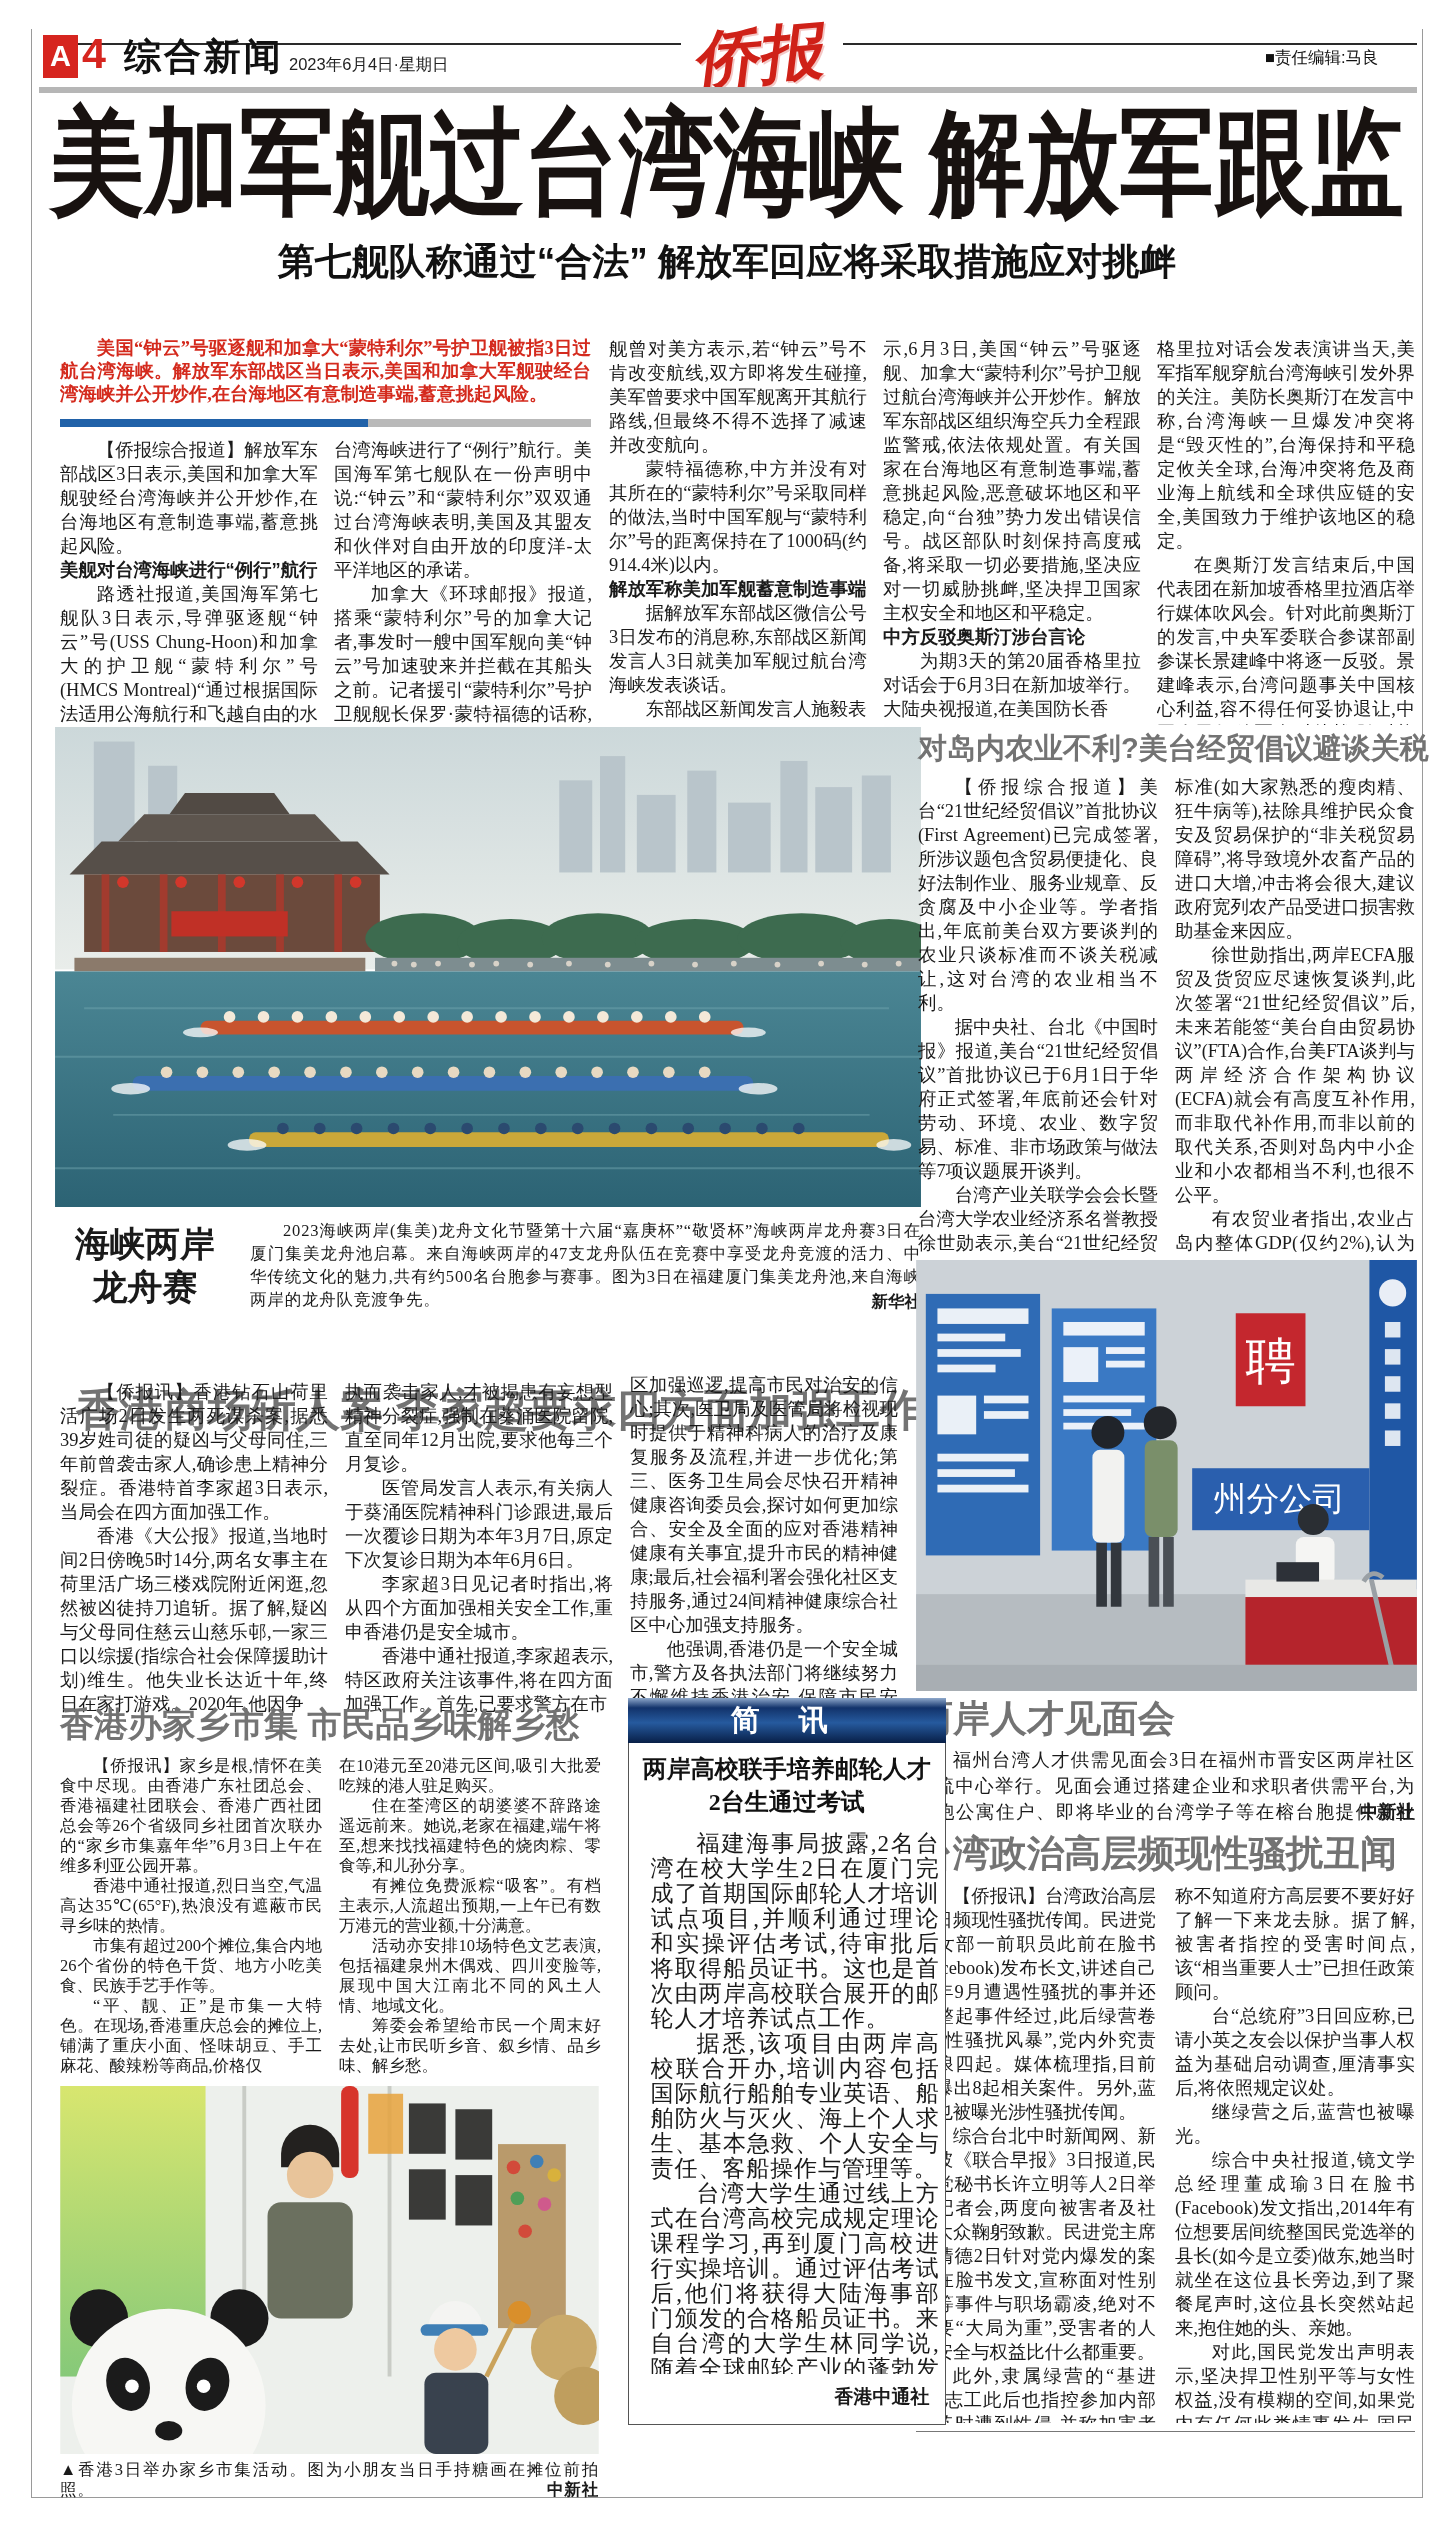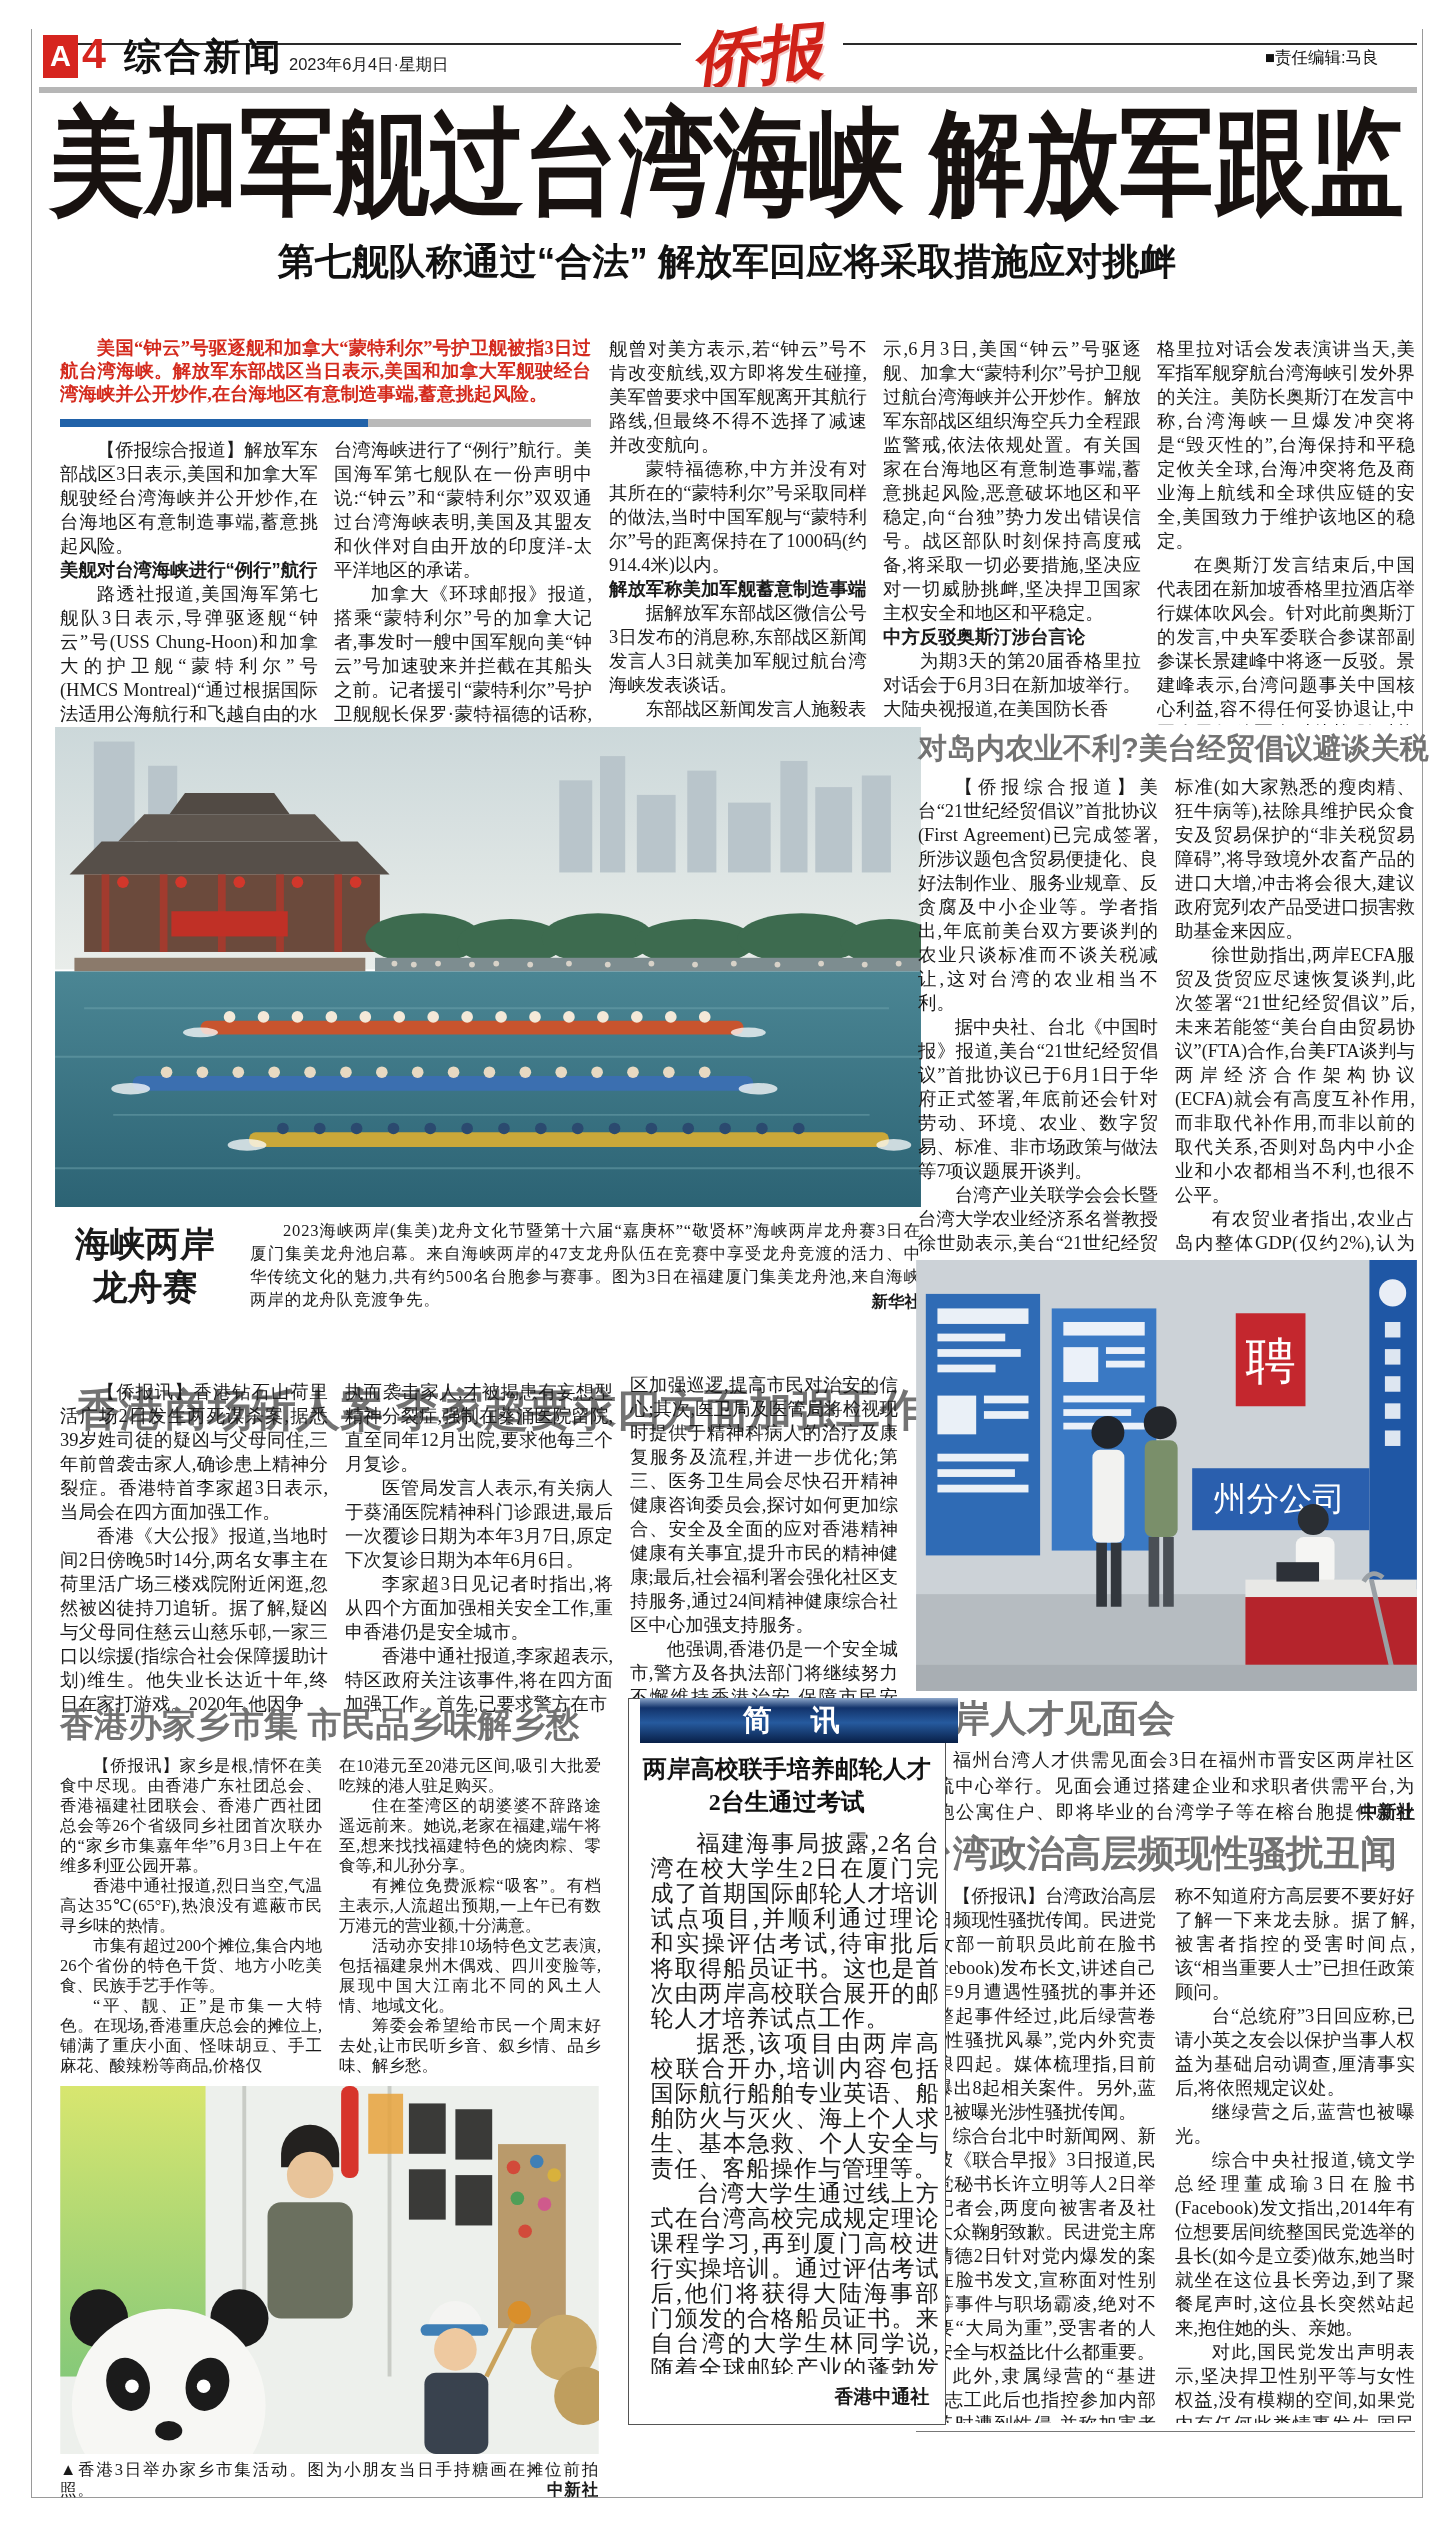--- a/index.html
+++ b/index.html
@@ -35,21 +35,21 @@
   .bodycol p.noind{text-indent:0;}
   .colsub{margin:0;font:700 18.4px/24px "Liberation Sans","DejaVu Sans",sans-serif;text-indent:0 !important;}
   .art-headline{font-family:"Liberation Sans","DejaVu Sans",sans-serif;font-weight:900;color:#737373;white-space:nowrap;}
   .credit{font-weight:700;}
   
   .kaiti{letter-spacing:.05em;}
   
   #brief-box{left:628px;top:1698px;width:318px;height:727px;border:1px solid #555;box-sizing:border-box;background:#fff;}
   #brief-header{position:absolute;left:-1px;top:-1px;width:318px;height:45px;
     background:linear-gradient(180deg,#8fa9cc 0,#12336b 22%,#265a9e 55%,#081f47 100%);
-    color:#fff;font:900 29px/45px "Liberation Sans",sans-serif;text-align:center;letter-spacing:15.5px;margin-left:12px;}
+    color:#fff;font:900 29px/45px "Liberation Sans",sans-serif;text-align:center;letter-spacing:15.5px;}
   #brief-title{position:absolute;left:5.8px;top:54px;width:304px;text-align:center;
     font-weight:700;font-size:24px;line-height:33px;color:#111;}
   #brief-body{position:absolute;left:13.6px;top:132px;width:289px;height:543px;overflow:hidden;
     font-size:23px;line-height:25px;letter-spacing:.04em;text-align:justify;margin-left:8px;}
   #brief-body p{margin:0;text-indent:2em;}
   #brief-credit{position:absolute;right:15.5px;bottom:13.6px;font-weight:700;font-size:19px;}
   svg text{font-family:"Liberation Sans",sans-serif;}
 </style>
 </head>
 <body>

